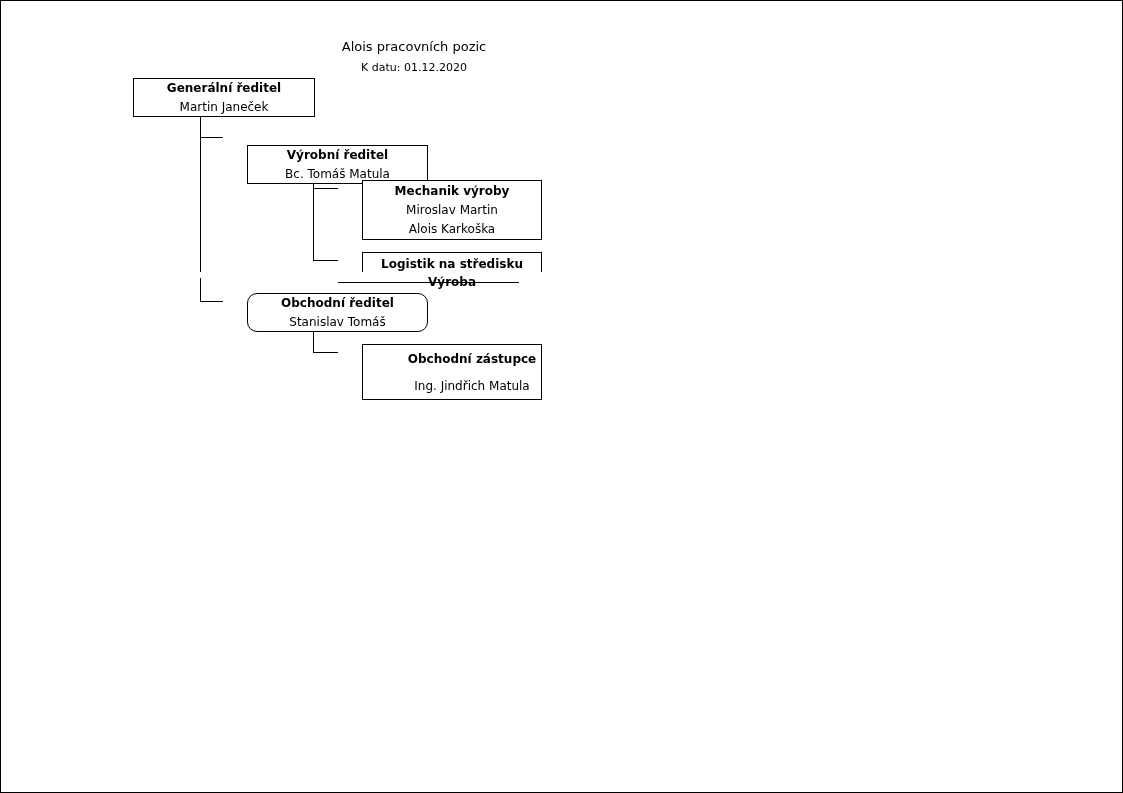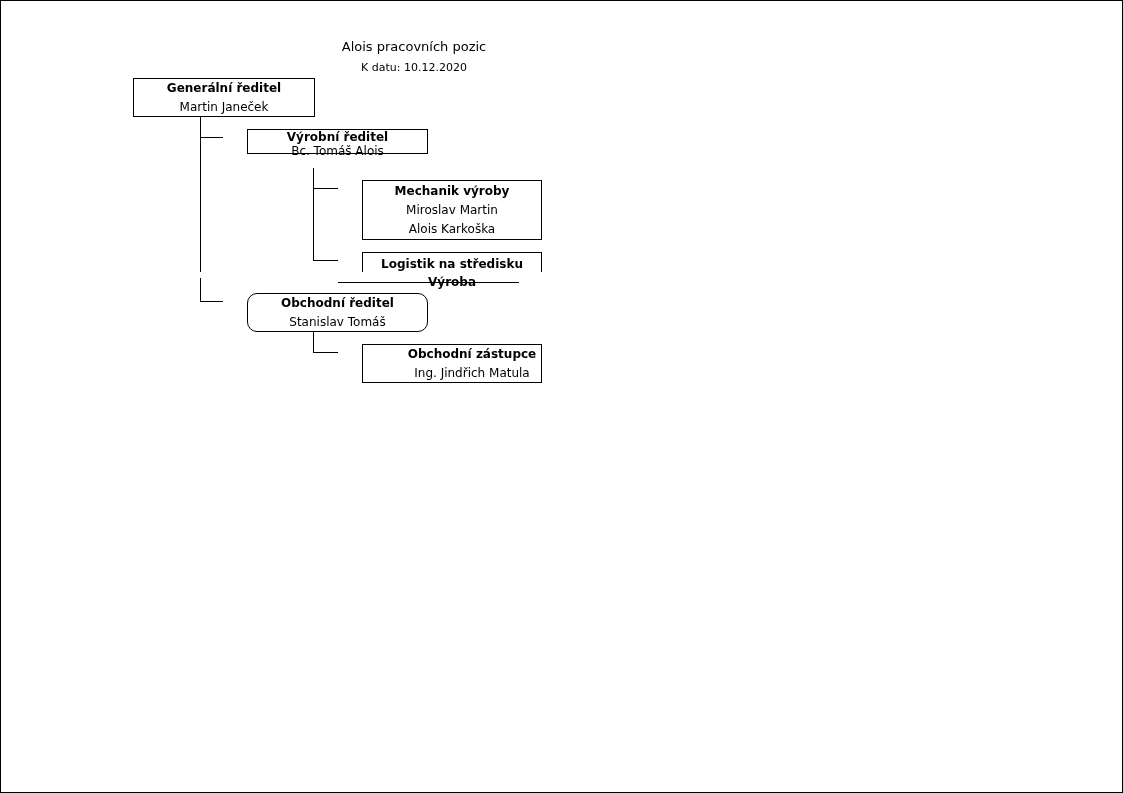--- a/index.html
+++ b/index.html
@@ -55,33 +55,33 @@
     display: flex;
     align-items: center;
     justify-content: center;
     white-space: nowrap;
     overflow: visible;
   }
   .node .row.title { font-weight: bold; }
 
   
   .node-general      { left: 108px; top:  77px; width: 182px; height: 39px; }
-  .node-production   { left: 222px; top: 128px; width: 181px; height: 25px; }
+  .node-production   { left: 222px; top: 144px; width: 181px; height: 39px; }
   .node-mechanic     { left: 337px; top: 179px; width: 180px; height: 60px; align-items: center; }
   .node-logistics    { left: 337px; top: 251px; width: 180px; height: 20px;
                        border-bottom: none; display: block; overflow: visible; }
   .node-logistics .wrap-title {
     font-weight: bold;
     text-align: center;
     line-height: 18px;
     padding-top: 2px;
     white-space: normal;
   }
   .node-sales        { left: 222px; top: 292px; width: 181px; height: 39px; border-radius: 10px; }
-  .node-salesrep     { left: 337px; top: 343px; width: 180px; height: 39px; padding-left: 40px; }
+  .node-salesrep     { left: 337px; top: 343px; width: 180px; height: 56px; padding-left: 40px; }
 
   .line {
     position: absolute;
     background: var(--line, #000000);
   }
   .line.v { width: 1px; }
   .line.h { height: 1px; }
 
   
   .c-root-upper   { left: 199px; top: 116px; height: 155px; }
@@ -94,40 +94,40 @@
   .c-sales-drop   { left: 312px; top: 331px; height: 21px; }
   .c-to-salesrep  { left: 312px; top: 351px; width: 25px; }
   .c-logistics-bottom { left: 337px; top: 281px; width: 181px; }
 </style>
 </head>
 <body>
 
 <div class="canvas" style="--bg: #ffffff; --text: #000000; --line: #000000;">
 
   <div class="chart-title">Alois pracovních pozic</div>
-  <div class="chart-date">K datu: 10.12.2020</div>
+  <div class="chart-date">K datu: 01.12.2020</div>
 
   <div class="line v c-root-upper"></div>
   <div class="line v c-root-lower"></div>
   <div class="line h c-to-production"></div>
   <div class="line h c-to-sales"></div>
   <div class="line v c-prod-drop"></div>
   <div class="line h c-to-mechanic"></div>
   <div class="line h c-to-logistics"></div>
   <div class="line v c-sales-drop"></div>
   <div class="line h c-to-salesrep"></div>
 
   <div class="node node-general">
     <div class="row title">Generální ředitel</div>
     <div class="row person">Martin Janeček</div>
   </div>
 
   <div class="node node-production">
     <div class="row title">Výrobní ředitel</div>
-    <div class="row person">Bc. Tomáš Alois</div>
+    <div class="row person">Bc. Tomáš Matula</div>
   </div>
 
   <div class="node node-mechanic">
     <div class="row title">Mechanik výroby</div>
     <div class="row person">Miroslav Martin</div>
     <div class="row person">Alois Karkoška</div>
   </div>
 
   <div class="node node-logistics">
     <div class="wrap-title">Logistik na středisku Výroba</div>

